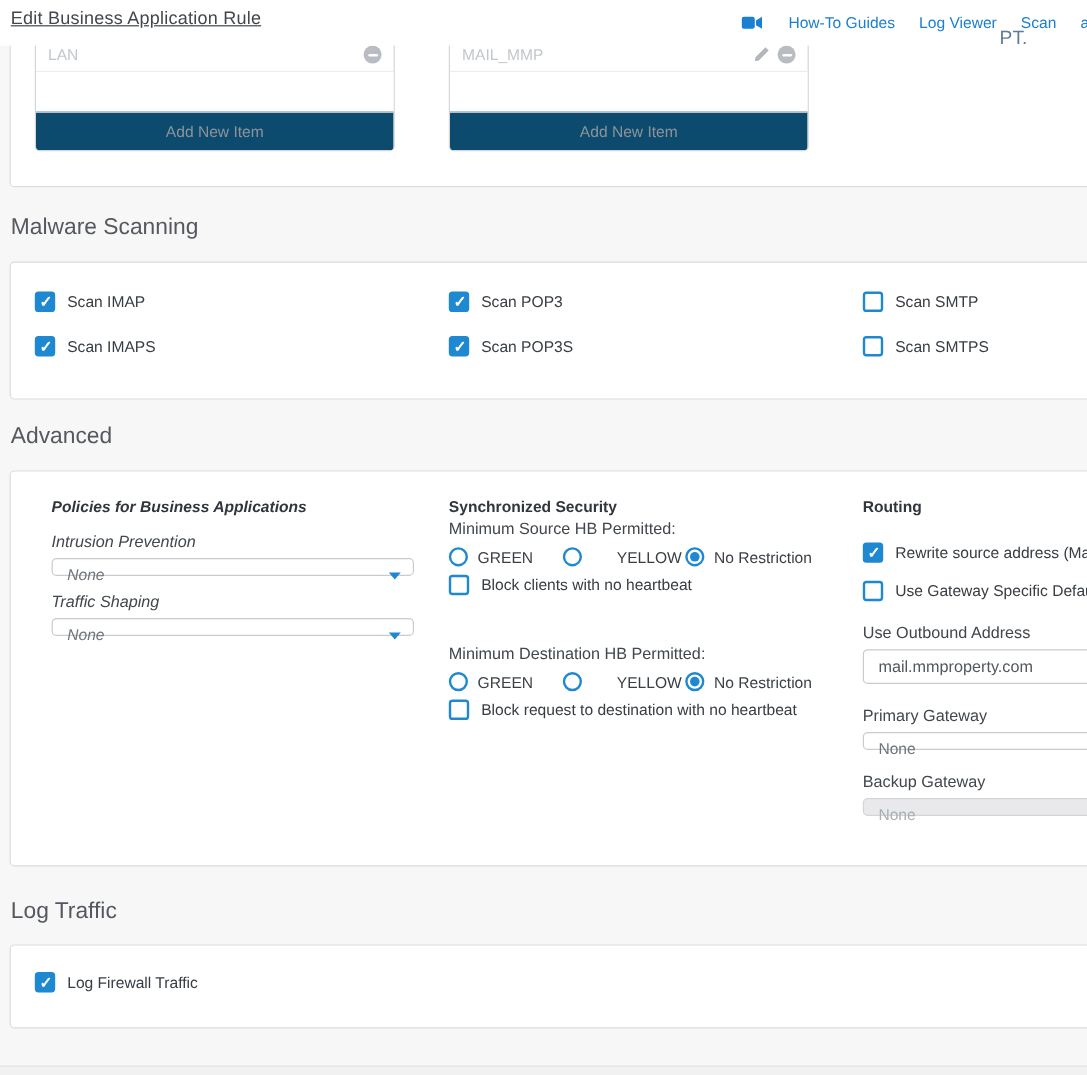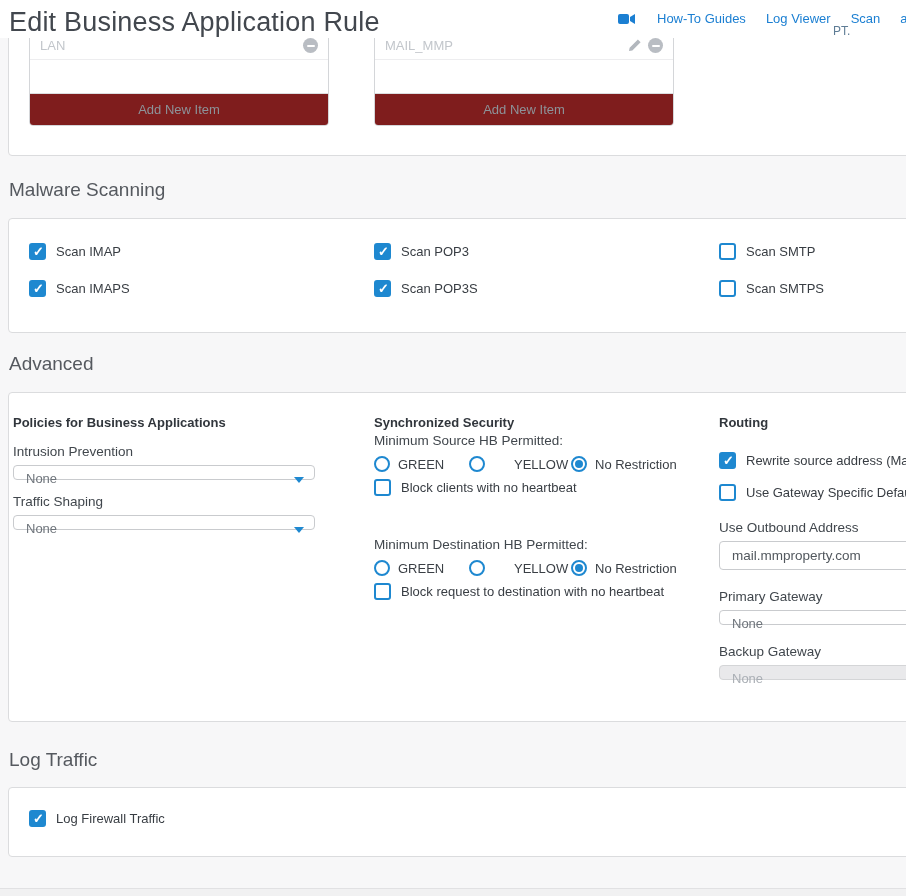--- a/index.html
+++ b/index.html
@@ -11,30 +11,30 @@
     font-size:13px;
     color:#3c4147;
   }
   
   .topbar {
     position:absolute; left:0; top:0; width:1100px; height:38px;
     background:#fff; z-index:20;
   }
   .page-title {
     position:absolute; left:9px; top:7px;
-    font-size:27px; font-weight:400; color:#42474e; letter-spacing:.2px;
+    font-size:15px; font-weight:400; color:#42474e; letter-spacing:.2px;text-decoration:underline;
   }
   .top-links {
     position:absolute; left:618px; top:11px;
     display:flex; gap:20px; align-items:center; white-space:nowrap;
   }
   .top-link { color:#1b7fd2; font-size:13px; text-decoration:none; display:flex; align-items:center; gap:22px; cursor:pointer; }
   .user-line2 {
     position:absolute; left:833px; top:24px;
-    font-size:12px; color:#5e7c95;
+    font-size:16px; color:#5e7c95;
   }
   
   .card {
     position:absolute; left:8px; width:1084px;
     background:#fff; border:1px solid #dbdcde; border-radius:4px;
   }
   .card1 { top:-22px; height:178px; }
   .card2 { top:218px; height:115px; padding:24px 0 0 20px;
            display:grid; grid-template-columns:345px 345px 340px; row-gap:20px; align-content:start; }
   .card3 { top:392px; height:330px; }
@@ -59,21 +59,21 @@
   }
   .item-label { color:#c2c6cb; font-size:13px; flex:1; }
   .item-icons { display:flex; align-items:center; gap:6px; }
   .minus-circle {
     width:15px; height:15px; border-radius:50%; background:#b9bdc3;
     display:flex; align-items:center; justify-content:center; cursor:pointer;
   }
   .minus-circle::after { content:""; width:8px; height:2px; background:#fff; border-radius:1px; }
   .list-empty { flex:1; background:#fff; }
   .add-new {
-    flex:0 0 32px; background:#7f1d1d; border-top:1px solid #dcdee0;
+    flex:0 0 32px; background:#0c4a6e; border-top:1px solid #dcdee0;
     display:flex; align-items:center; justify-content:center;
     color:#8d9399; font-size:13px; cursor:pointer;
   }
   
   .cb-row { display:flex; align-items:center; gap:10px; cursor:pointer; }
   .checkbox {
     width:17px; height:17px; border-radius:3px; flex:0 0 17px;
     border:2px solid #1e88d0; background:#fff; position:relative;
   }
   .checkbox.checked { background:#1e88d0; }
@@ -112,21 +112,21 @@
   }
   .select.disabled { background:#e9e9eb; border-color:#d4d5d7; cursor:default; }
   .select.disabled .sel-value { color:#a9aeb4; }
   .text-input {
     width:100%; height:29px; border:1px solid #c9cbce; border-radius:4px;
     padding:0 12px; font-size:13.5px; color:#52585e; background:#fff;
     font-family:"Liberation Sans", sans-serif; outline:none;
   }
   
   .adv-col { position:absolute; top:22px; }
-  .col1 { left:4px; width:302px; }
+  .col1 { left:34px; width:302px;font-style:italic; }
   .col2 { left:365px; width:335px; }
   .col3 { left:710px; width:356px; }
   .col1 .field-label { margin:14px 0 6px; }
   .col1 .mini-heading { margin-bottom:5px; }
   .sync-label { margin-top:3px; }
   .sync-block { margin-top:7px; }
   .sync-gap { height:41px; }
   .r-green { width:95px; } .r-yellow { width:102px;gap:29px; }
   .col3 .cb-row { margin-top:15px; }
   .col3 .cb-row.first { margin-top:22px; }

